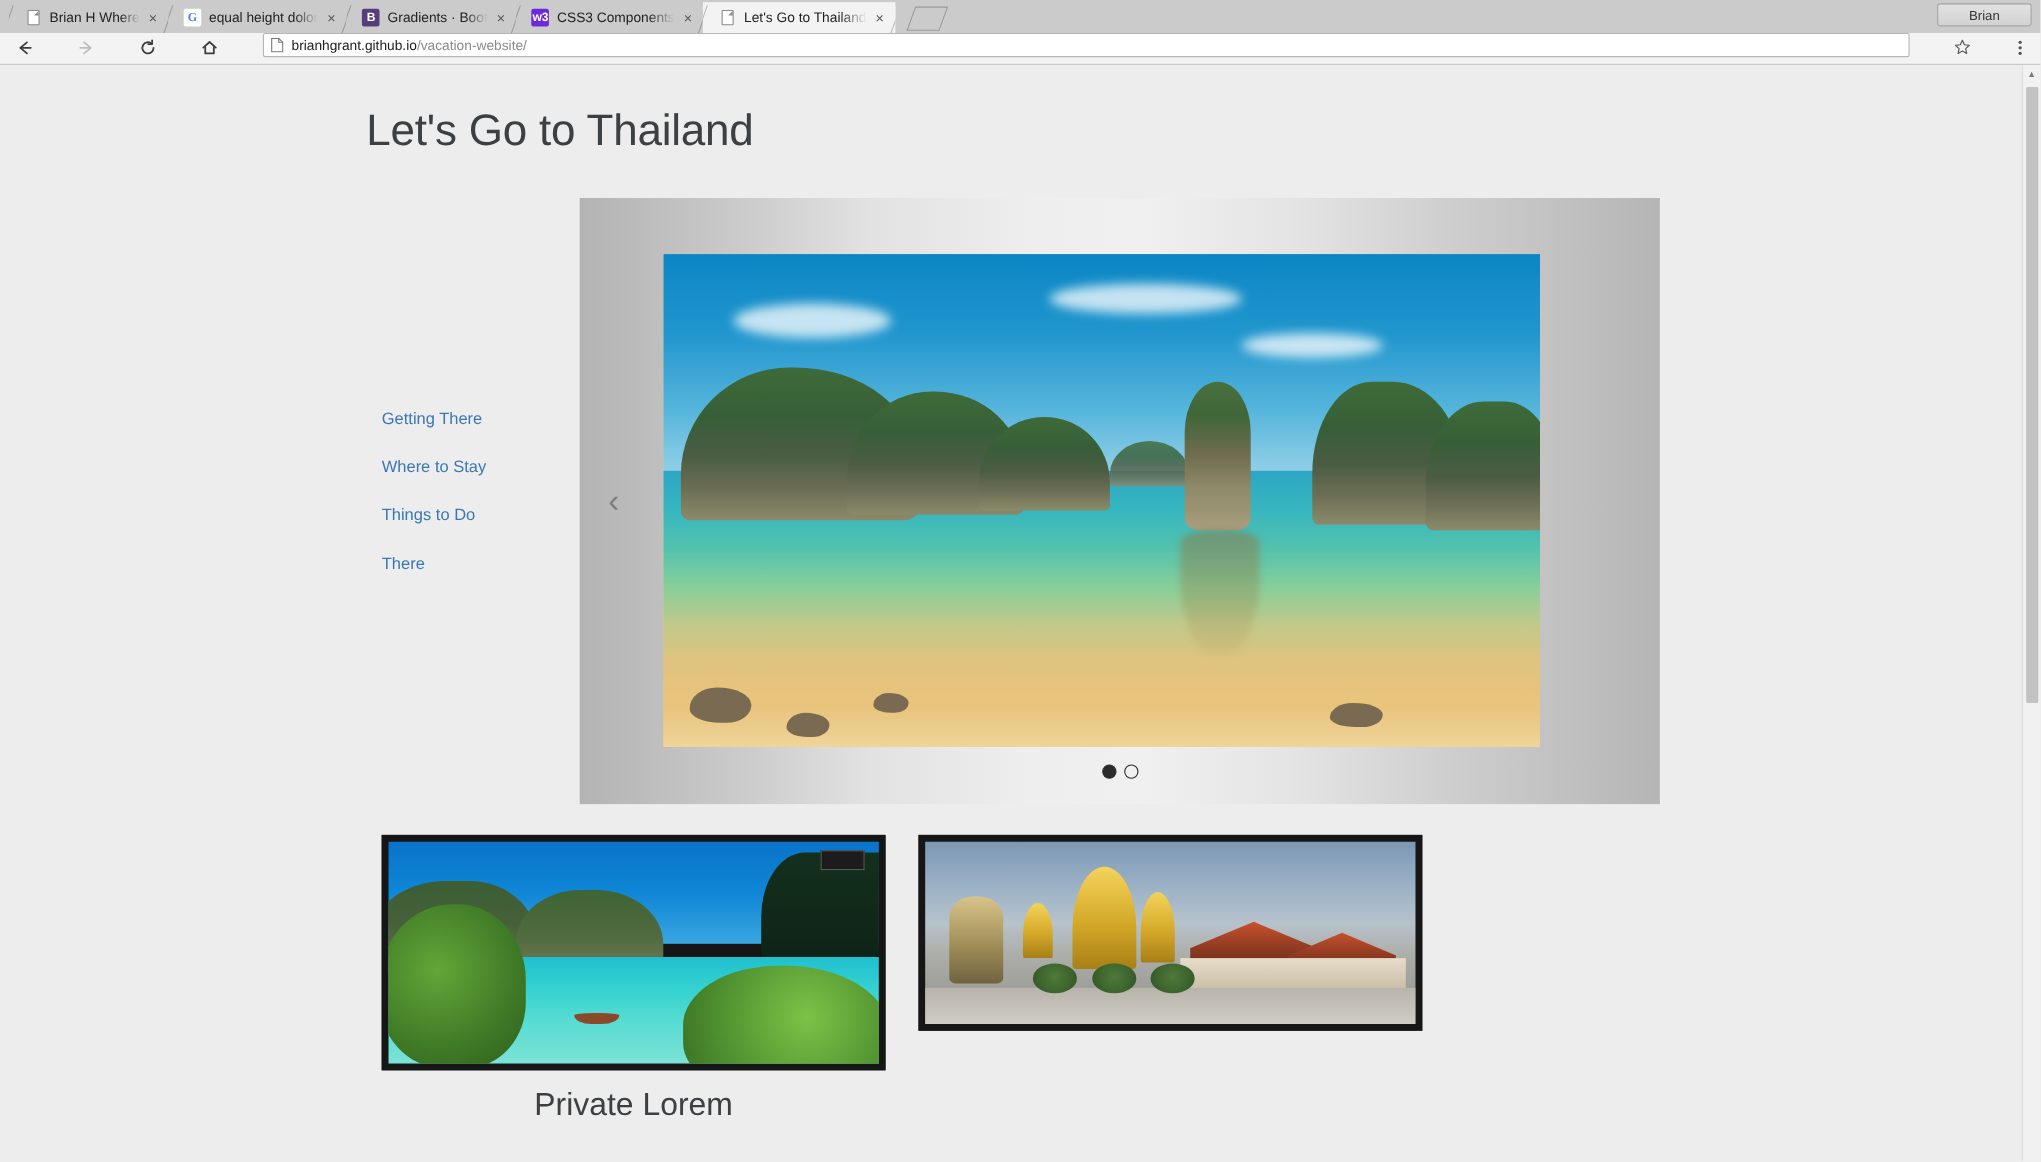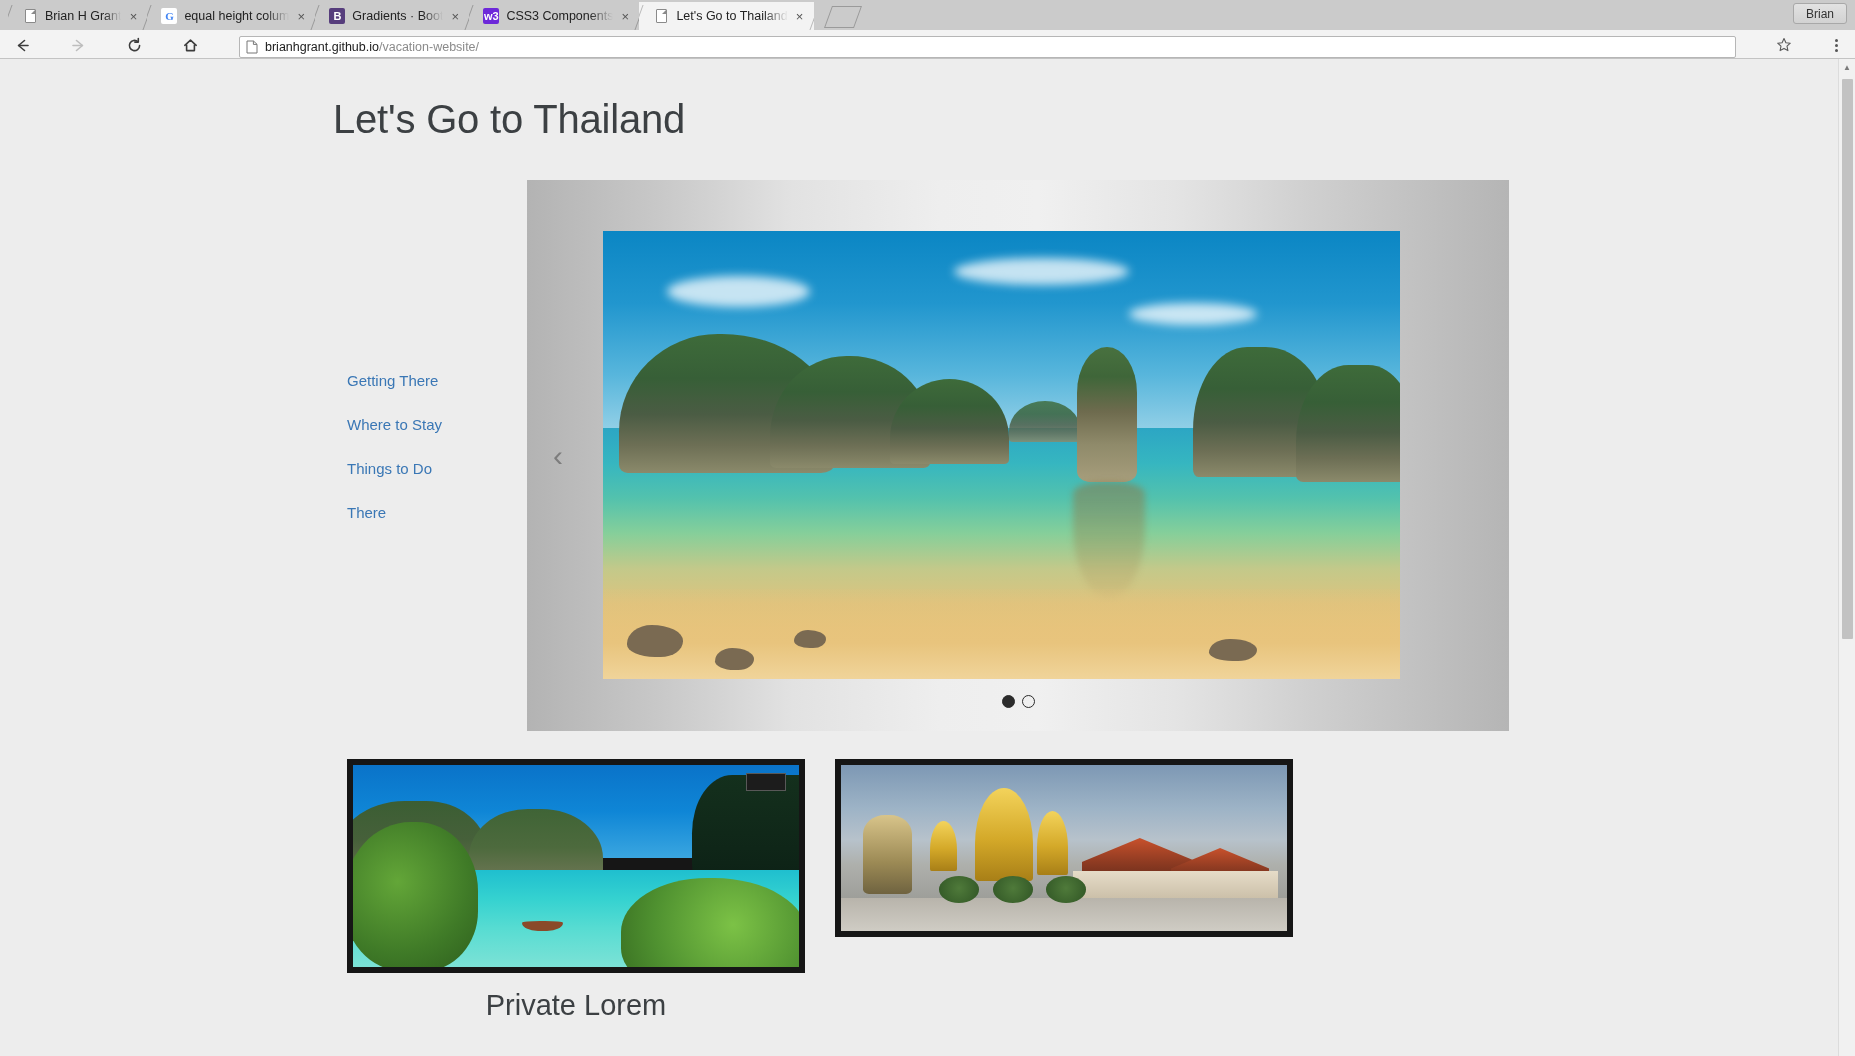--- a/index.html
+++ b/index.html
@@ -102,35 +102,35 @@
     margin-left: 14px; margin-bottom: 2px;
     border: 1px solid #9a9a9a;
     background: #cbcbcb;
     transform: skewX(-20deg);
     cursor: pointer;
   }
   .profile-btn {
     position: absolute;
     right: 8px; top: 3px;
     height: 21px;
-    padding: 0 12px;
+    padding: 0 28px;
     border: 1px solid #a8a8a8;
     border-radius: 3px;
     background: linear-gradient(#e2e2e2, #d2d2d2);
     font-size: 12px; color: #333;
     display: flex; align-items: center;
     cursor: pointer;
   }
 
   .toolbar {
     height: 29px;
     background: #f3f3f3;
     border-bottom: 1px solid #c3c3c3;
     display: flex;
-    align-items: flex-end;
+    align-items: flex-start;
     padding: 0 8px;
     flex: 0 0 29px;
     gap: 28px;
   }
   .nav-btn {
     width: 28px; height: 26px;
     display: flex; align-items: center; justify-content: center;
     color: #4a4a4a;
     cursor: pointer;
   }
@@ -427,27 +427,27 @@
 <body>
 
 <div class="browser">
 
   <div class="tabstrip">
 
     <div class="tab">
       <span class="favicon">
           <span class="fav-doc"></span>
         </span>
-      <span class="tab-title">Brian H Grant</span>
+      <span class="tab-title">Brian H Where</span>
       <span class="tab-close">×</span>
     </div>
 
     <div class="tab">
       <span class="favicon fav-google">G</span>
-      <span class="tab-title">equal height colum</span>
+      <span class="tab-title">equal height dolor</span>
       <span class="tab-close">×</span>
     </div>
 
     <div class="tab">
       <span class="favicon fav-bootstrap">B</span>
       <span class="tab-title">Gradients · Boot</span>
       <span class="tab-close">×</span>
     </div>
 
     <div class="tab">

